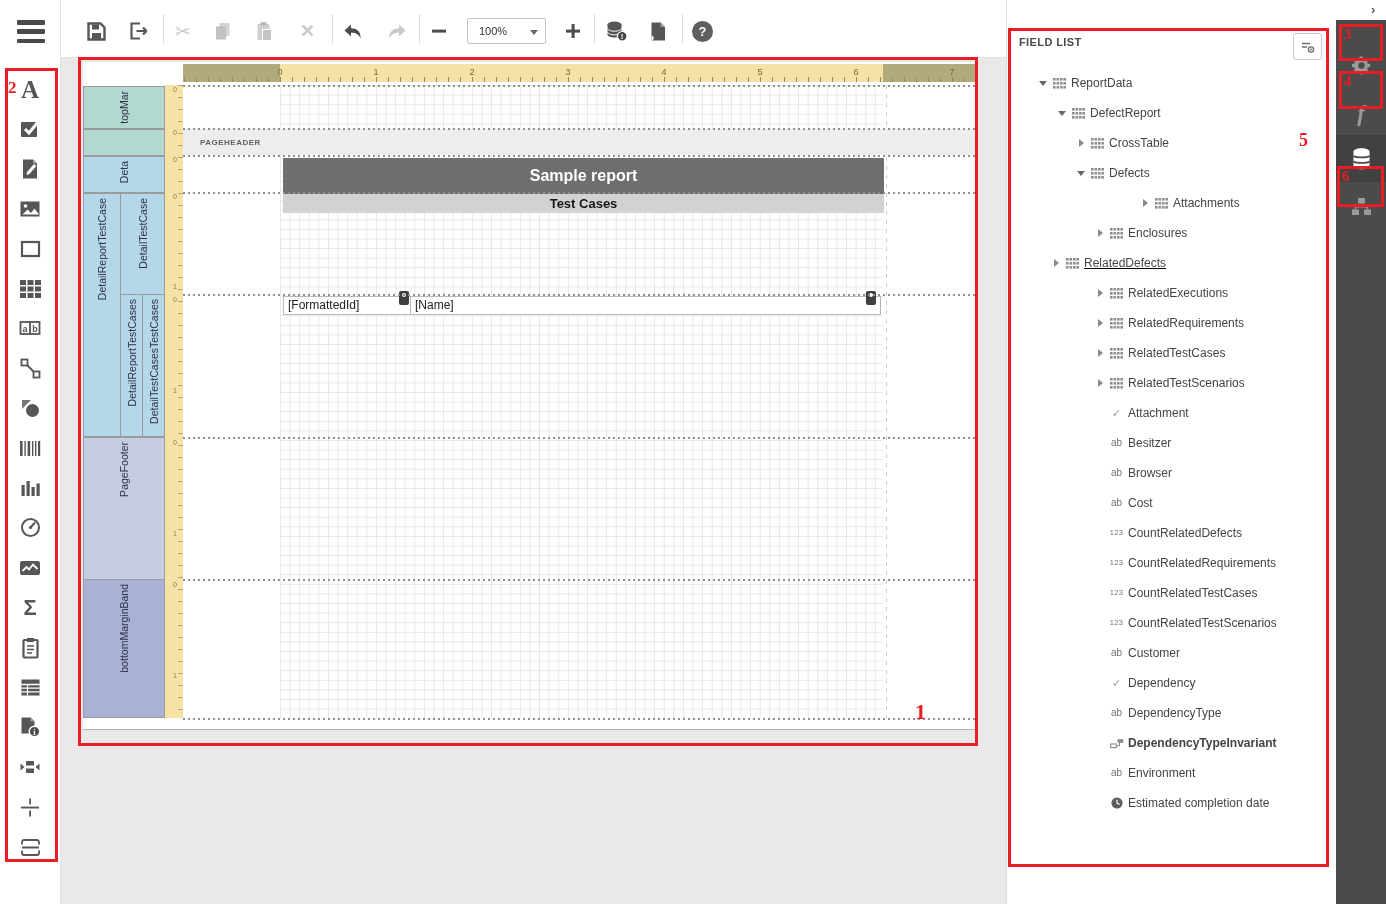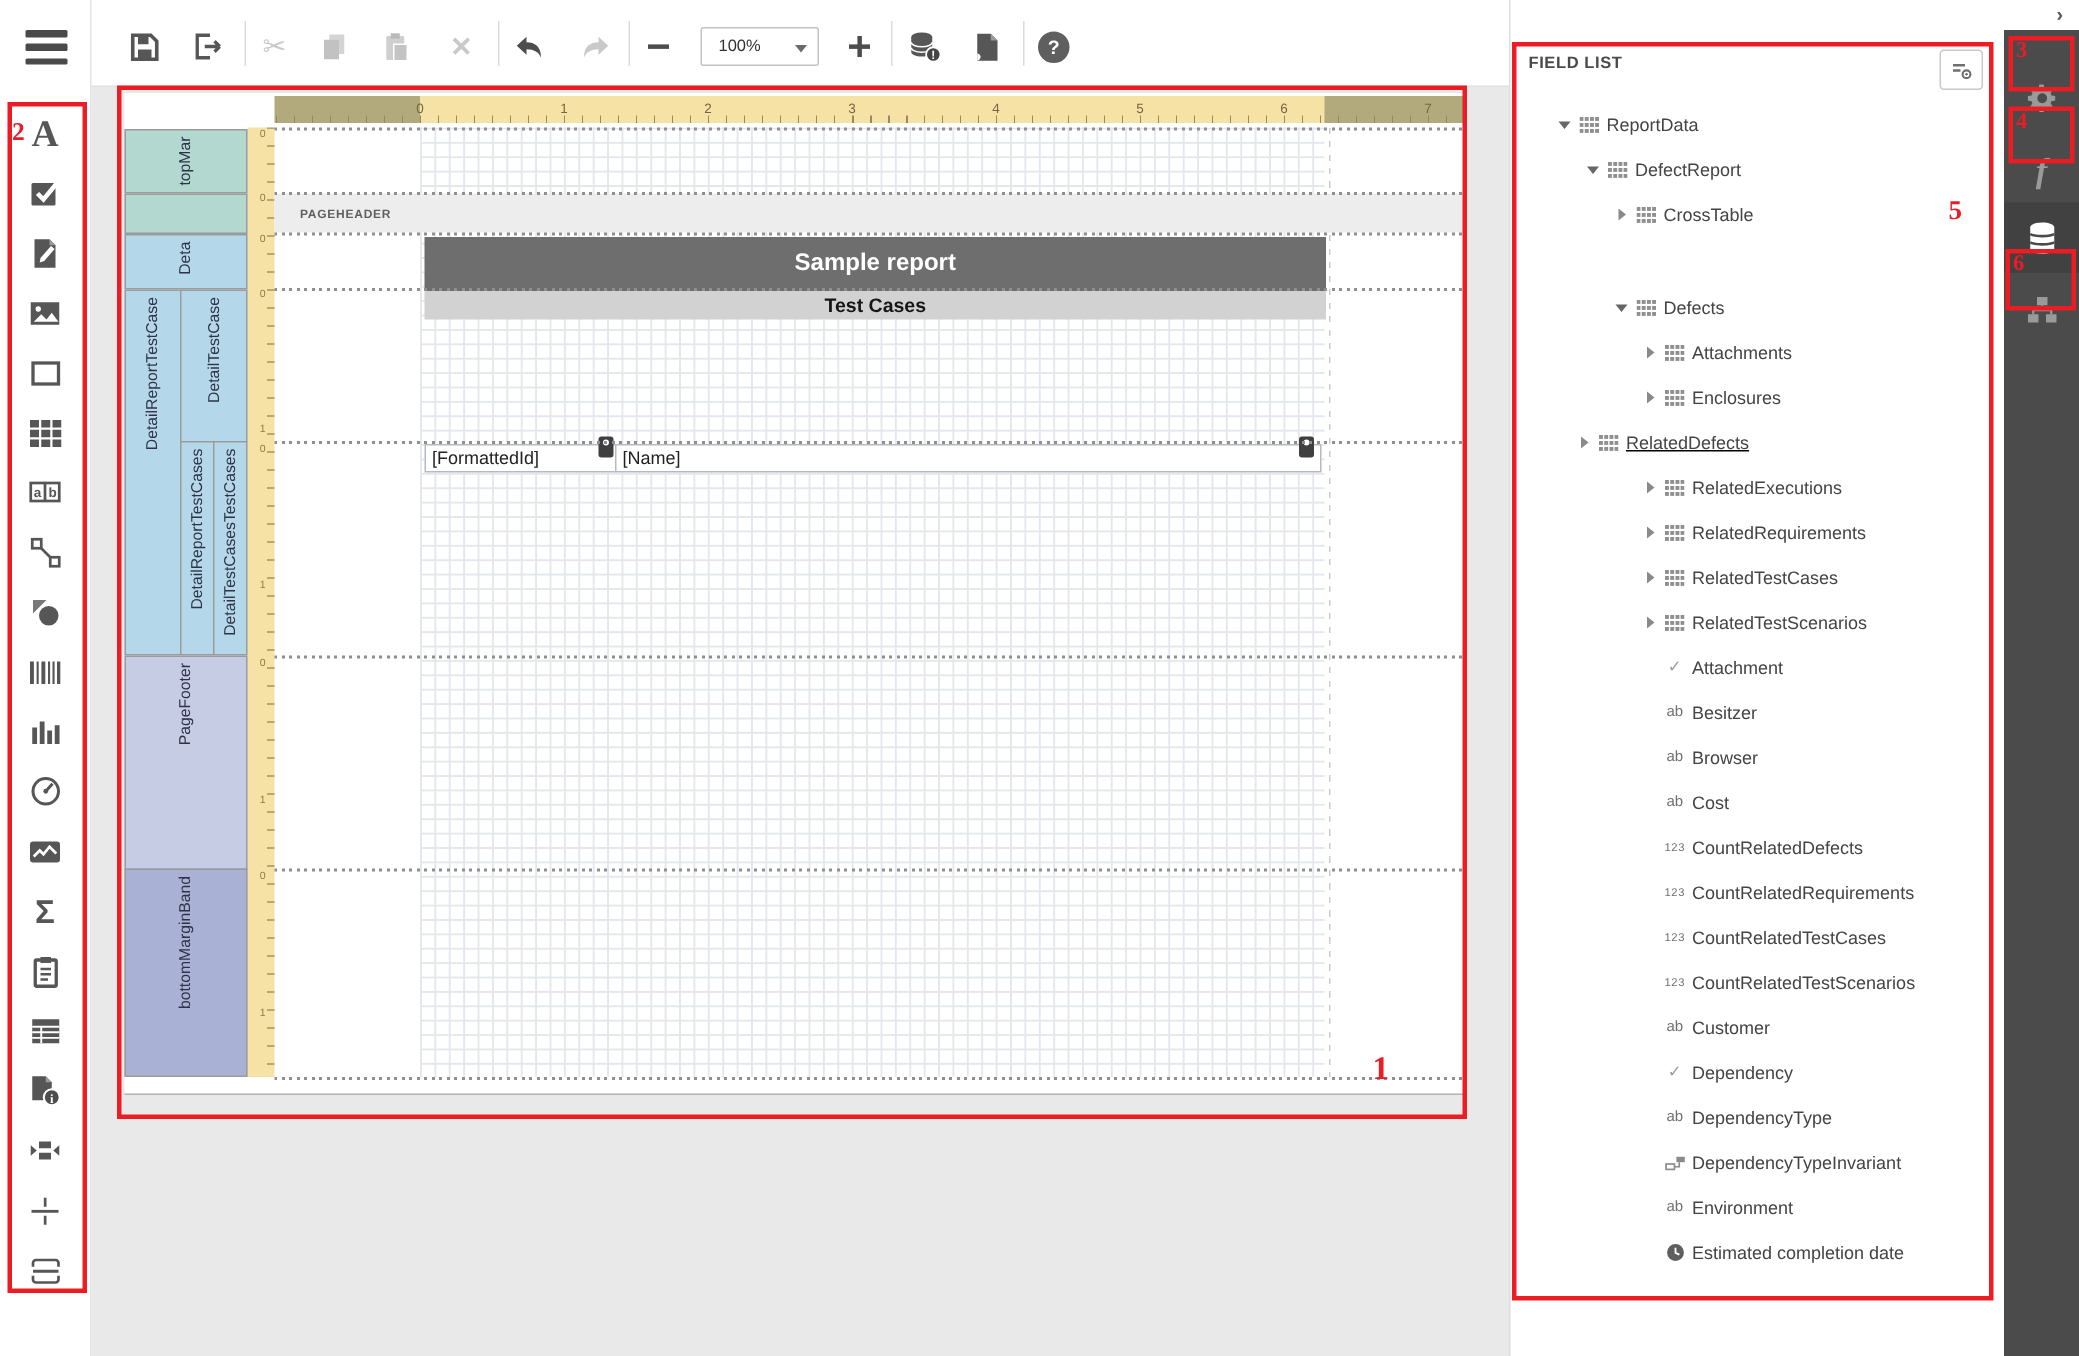--- a/index.html
+++ b/index.html
@@ -562,21 +562,21 @@
                 <rect x="7" y="4" width="2.6" height="2.6"></rect>
                 <rect x="7" y="8" width="2.6" height="2.6"></rect>
                 <rect x="10.4" y="0" width="2.6" height="2.6"></rect>
                 <rect x="10.4" y="4" width="2.6" height="2.6"></rect>
                 <rect x="10.4" y="8" width="2.6" height="2.6"></rect>
               </g>
             </svg>
           </span>
           <span class="spLbl">CrossTable</span>
         </div>
-        <div class="trow" style="padding-left: 67px; margin-top: 32px;">
+        <div class="trow" style="padding-left: 67px;">
           <span class="spArr">
             <span class="arr-down"></span>
           </span>
           <span class="spIco">
             <svg width="13" height="11" viewBox="0 0 13 11">
               <g fill="#8f8f8f">
                 <rect x="0" y="0" width="2.6" height="2.6"></rect>
                 <rect x="0" y="4" width="2.6" height="2.6"></rect>
                 <rect x="0" y="8" width="2.6" height="2.6"></rect>
                 <rect x="3.5" y="0" width="2.6" height="2.6"></rect>
@@ -586,21 +586,21 @@
                 <rect x="7" y="4" width="2.6" height="2.6"></rect>
                 <rect x="7" y="8" width="2.6" height="2.6"></rect>
                 <rect x="10.4" y="0" width="2.6" height="2.6"></rect>
                 <rect x="10.4" y="4" width="2.6" height="2.6"></rect>
                 <rect x="10.4" y="8" width="2.6" height="2.6"></rect>
               </g>
             </svg>
           </span>
           <span class="spLbl">Defects</span>
         </div>
-        <div class="trow" style="padding-left: 86px;">
+        <div class="trow" style="padding-left: 86px; margin-left: 45px;">
           <span class="spArr">
             <span class="arr-right"></span>
           </span>
           <span class="spIco">
             <svg width="13" height="11" viewBox="0 0 13 11">
               <g fill="#8f8f8f">
                 <rect x="0" y="0" width="2.6" height="2.6"></rect>
                 <rect x="0" y="4" width="2.6" height="2.6"></rect>
                 <rect x="0" y="8" width="2.6" height="2.6"></rect>
                 <rect x="3.5" y="0" width="2.6" height="2.6"></rect>
@@ -831,21 +831,21 @@
           </span>
           <span class="spLbl">Dependency</span>
         </div>
         <div class="trow" style="padding-left: 86px;">
           <span class="spArr"></span>
           <span class="spIco">
             <span class="ico-ab">ab</span>
           </span>
           <span class="spLbl">DependencyType</span>
         </div>
-        <div class="trow" style="padding-left: 86px;">
+        <div class="trow" style="padding-left: 86px; font-weight: bold;">
           <span class="spArr"></span>
           <span class="spIco">
             <svg width="14" height="11" viewBox="0 0 14 11">
               <rect x="0.7" y="6" width="5.6" height="3.6" fill="none" stroke="#8a8a8a" stroke-width="1.1"></rect>
               <rect x="7.6" y="1.2" width="5.6" height="3.6" fill="#8a8a8a"></rect>
               <path d="M6.3 7.8h3.2V4.8" stroke="#8a8a8a" stroke-width="1.1" fill="none"></path>
             </svg>
           </span>
           <span class="spLbl">DependencyTypeInvariant</span>
         </div>

